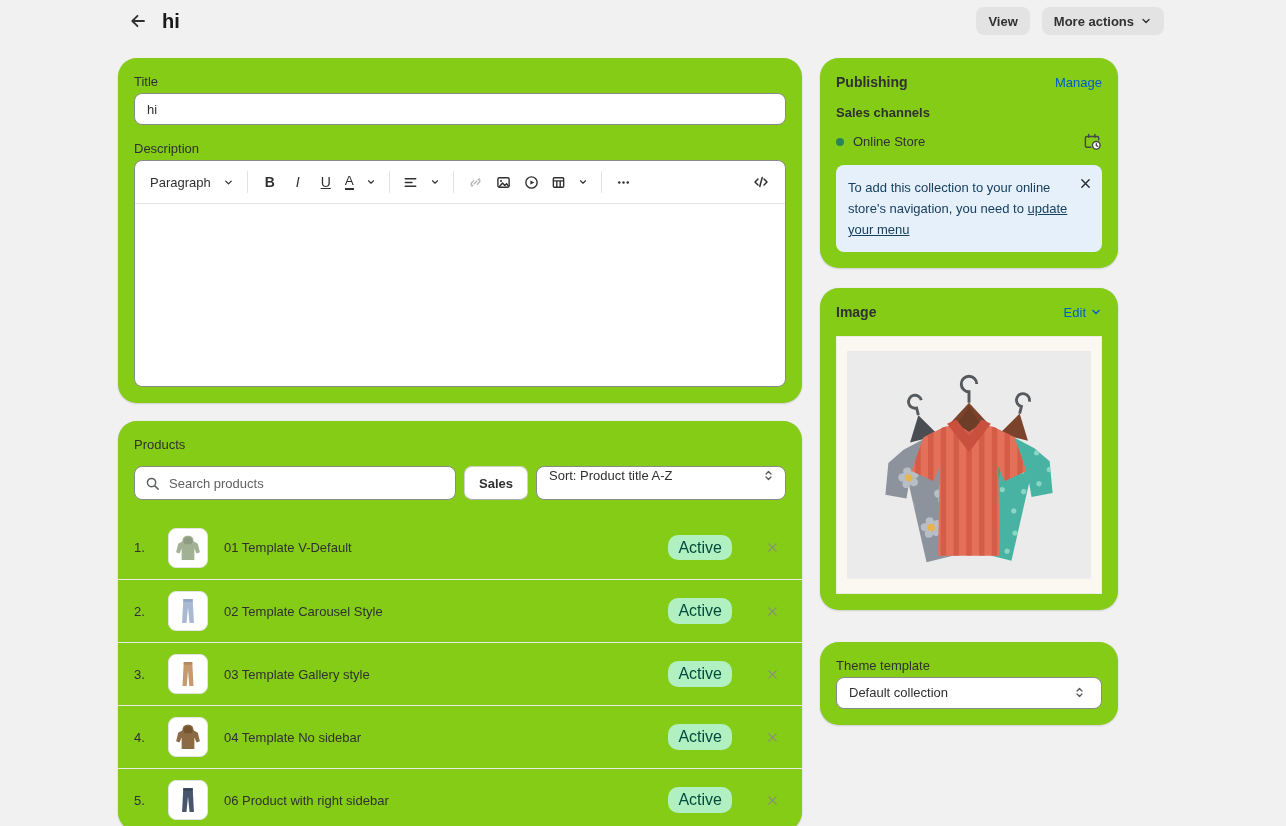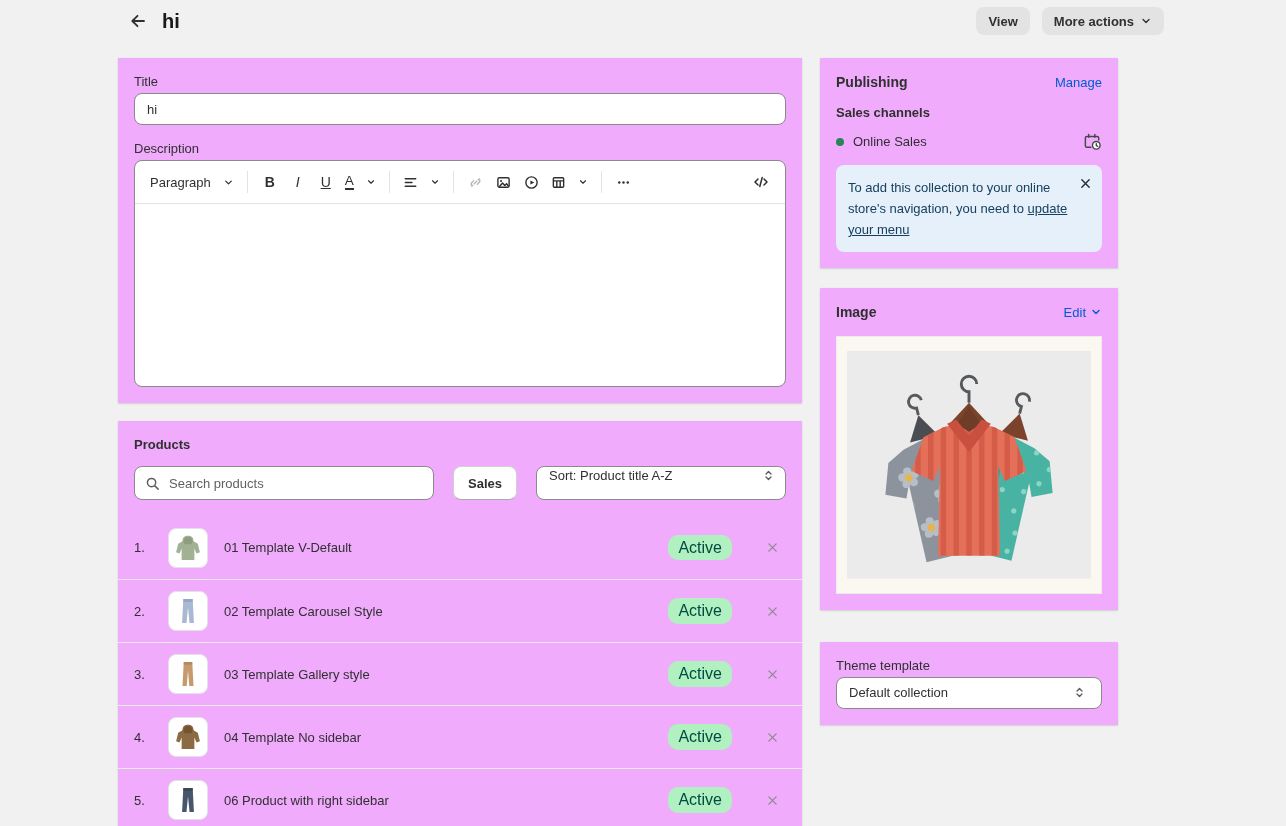--- a/index.html
+++ b/index.html
@@ -18,42 +18,42 @@
   .topbar{display:flex;align-items:center;justify-content:space-between;margin:6px 122px 0 124px;height:30px}
   .topbar-left{display:flex;align-items:center}
   .back-btn{width:28px;height:28px;display:flex;align-items:center;justify-content:center;background:none;border:none;cursor:pointer;color:#303030;border-radius:8px}
   .page-title{font-size:20px;font-weight:700;margin:0 0 0 10px;color:#1a1a1a}
   .topbar-actions{display:flex;gap:12px}
   .btn-gray{background:#e3e3e3;border:none;border-radius:8px;height:28px;padding:0 12px;font-weight:600;font-size:13px;color:#303030;display:flex;align-items:center;gap:6px;cursor:pointer}
   
   .content{display:flex;gap:18px;margin:22px 122px 0 118px;align-items:flex-start}
   .col-main{width:684px;flex:none}
   .col-side{width:298px;flex:none}
-  .card{background:#f0abfc;border-radius:1px;box-shadow:0 1px 2px rgba(26,26,26,.14),0 0 1px rgba(26,26,26,.12)}
+  .card{background:#84cc16;border-radius:19px;box-shadow:0 1px 2px rgba(26,26,26,.14),0 0 1px rgba(26,26,26,.12)}
   .mb18{margin-bottom:18px}.mb20{margin-bottom:20px}.mb32{margin-bottom:32px}
   .card-pad{padding:16px}
   
   .field-label{display:block;margin-bottom:4px;color:#303030}
   .text-input{width:100%;height:32px;border:1px solid #8a8a8a;border-radius:8px;padding:0 12px;font:13px "Liberation Sans",sans-serif;color:#303030;background:#fff;outline:none}
   .desc-block{margin-top:16px}
   .editor{border:1px solid #8a8a8a;border-radius:8px;overflow:hidden;background:#fff}
   .toolbar{height:43px;display:flex;align-items:center;padding:0 10px;border-bottom:1px solid #e3e3e3}
   .tb-btn{height:28px;min-width:28px;display:flex;align-items:center;justify-content:center;background:none;border:none;border-radius:6px;color:#303030;cursor:pointer;font-size:14px;gap:12px;padding:0 5px}
   .tb-btn.disabled{color:#b5b5b5}
   .tb-text{font-size:13px;color:#303030}
   .tb-divider{width:1px;height:22px;background:#e3e3e3;margin:0 8px;flex:none}
   .tb-spacer{flex:1}
   .glyph-b{font-weight:800;font-size:14px}
   .glyph-i{font-style:italic;font-size:14px}
   .glyph-u{text-decoration:underline;font-size:14px}
   .glyph-a{border-bottom:2px solid #303030;line-height:1.05;font-size:13.5px;font-weight:500}
   .editor-body{height:182px;padding:10px 12px;outline:none}
   
-  .products-head{padding:16px 16px 0;font-weight:700}
-  .products-controls{display:flex;gap:19px;padding:14px 16px 16px}
+  .products-head{padding:16px 16px 0;font-weight:400}
+  .products-controls{display:flex;gap:8px;padding:14px 16px 16px}
   .search-box{flex:1;display:flex;align-items:center;gap:7px;border:1px solid #8a8a8a;border-radius:8px;height:34px;padding:0 10px;background:#fff}
   .search-box input{border:none;outline:none;flex:1;font:13px "Liberation Sans",sans-serif;color:#303030;background:transparent}
   .search-box input::placeholder{color:#616161}
   .btn-browse{background:#fff;border:1px solid #d0d0d0;border-bottom-color:#ababab;border-radius:8px;padding:0 14px;font-weight:600;height:34px;cursor:pointer;font-size:13px;color:#303030}
   .sort-select{width:250px;border:1px solid #8a8a8a;border-radius:8px;height:34px;display:flex;align-items:center;justify-content:space-between;padding:0 10px 16px 12px;background:#fff;cursor:pointer;color:#303030}
   .product-row{display:flex;align-items:center;height:63px;padding:0 16px}
   .product-row + .product-row{border-top:1px solid #ebebeb}
   .row-index{width:24px;flex:none}
   .thumb{width:40px;height:40px;border:1px solid #e3e3e5;border-radius:8px;background:#fff;display:flex;align-items:center;justify-content:center;margin:0 16px 0 10px;flex:none;overflow:hidden}
   .thumb svg{width:34px;height:34px}
@@ -343,21 +343,21 @@
   <div class="col-side">
 
     <section class="card card-pad mb20">
       <div class="card-header-row">
         <span class="card-title">Publishing</span>
         <button class="link">Manage</button>
       </div>
       <div class="subheading">Sales channels</div>
       <div class="channel-row">
         <span class="dot"></span>
-        <span>Online Sales</span>
+        <span>Online Store</span>
         <button class="channel-icon">
           <span class="icon">
             <svg width="19" height="19" viewBox="0 0 20 20" fill="none" stroke="currentColor" stroke-width="1.5" stroke-linecap="round" stroke-linejoin="round">
                 <path d="M6 2.5v3M12.5 2.5v3"></path>
                 <path d="M16.5 8.3V6.4c0-.9-.7-1.6-1.6-1.6H4.1c-.9 0-1.6.7-1.6 1.6v8c0 .9.7 1.6 1.6 1.6h4.2"></path>
                 <circle cx="14" cy="14" r="4" fill="#fff"></circle>
                 <path d="M14 12.3v1.9l1.4.9"></path>
               </svg>
           </span>
         </button>

